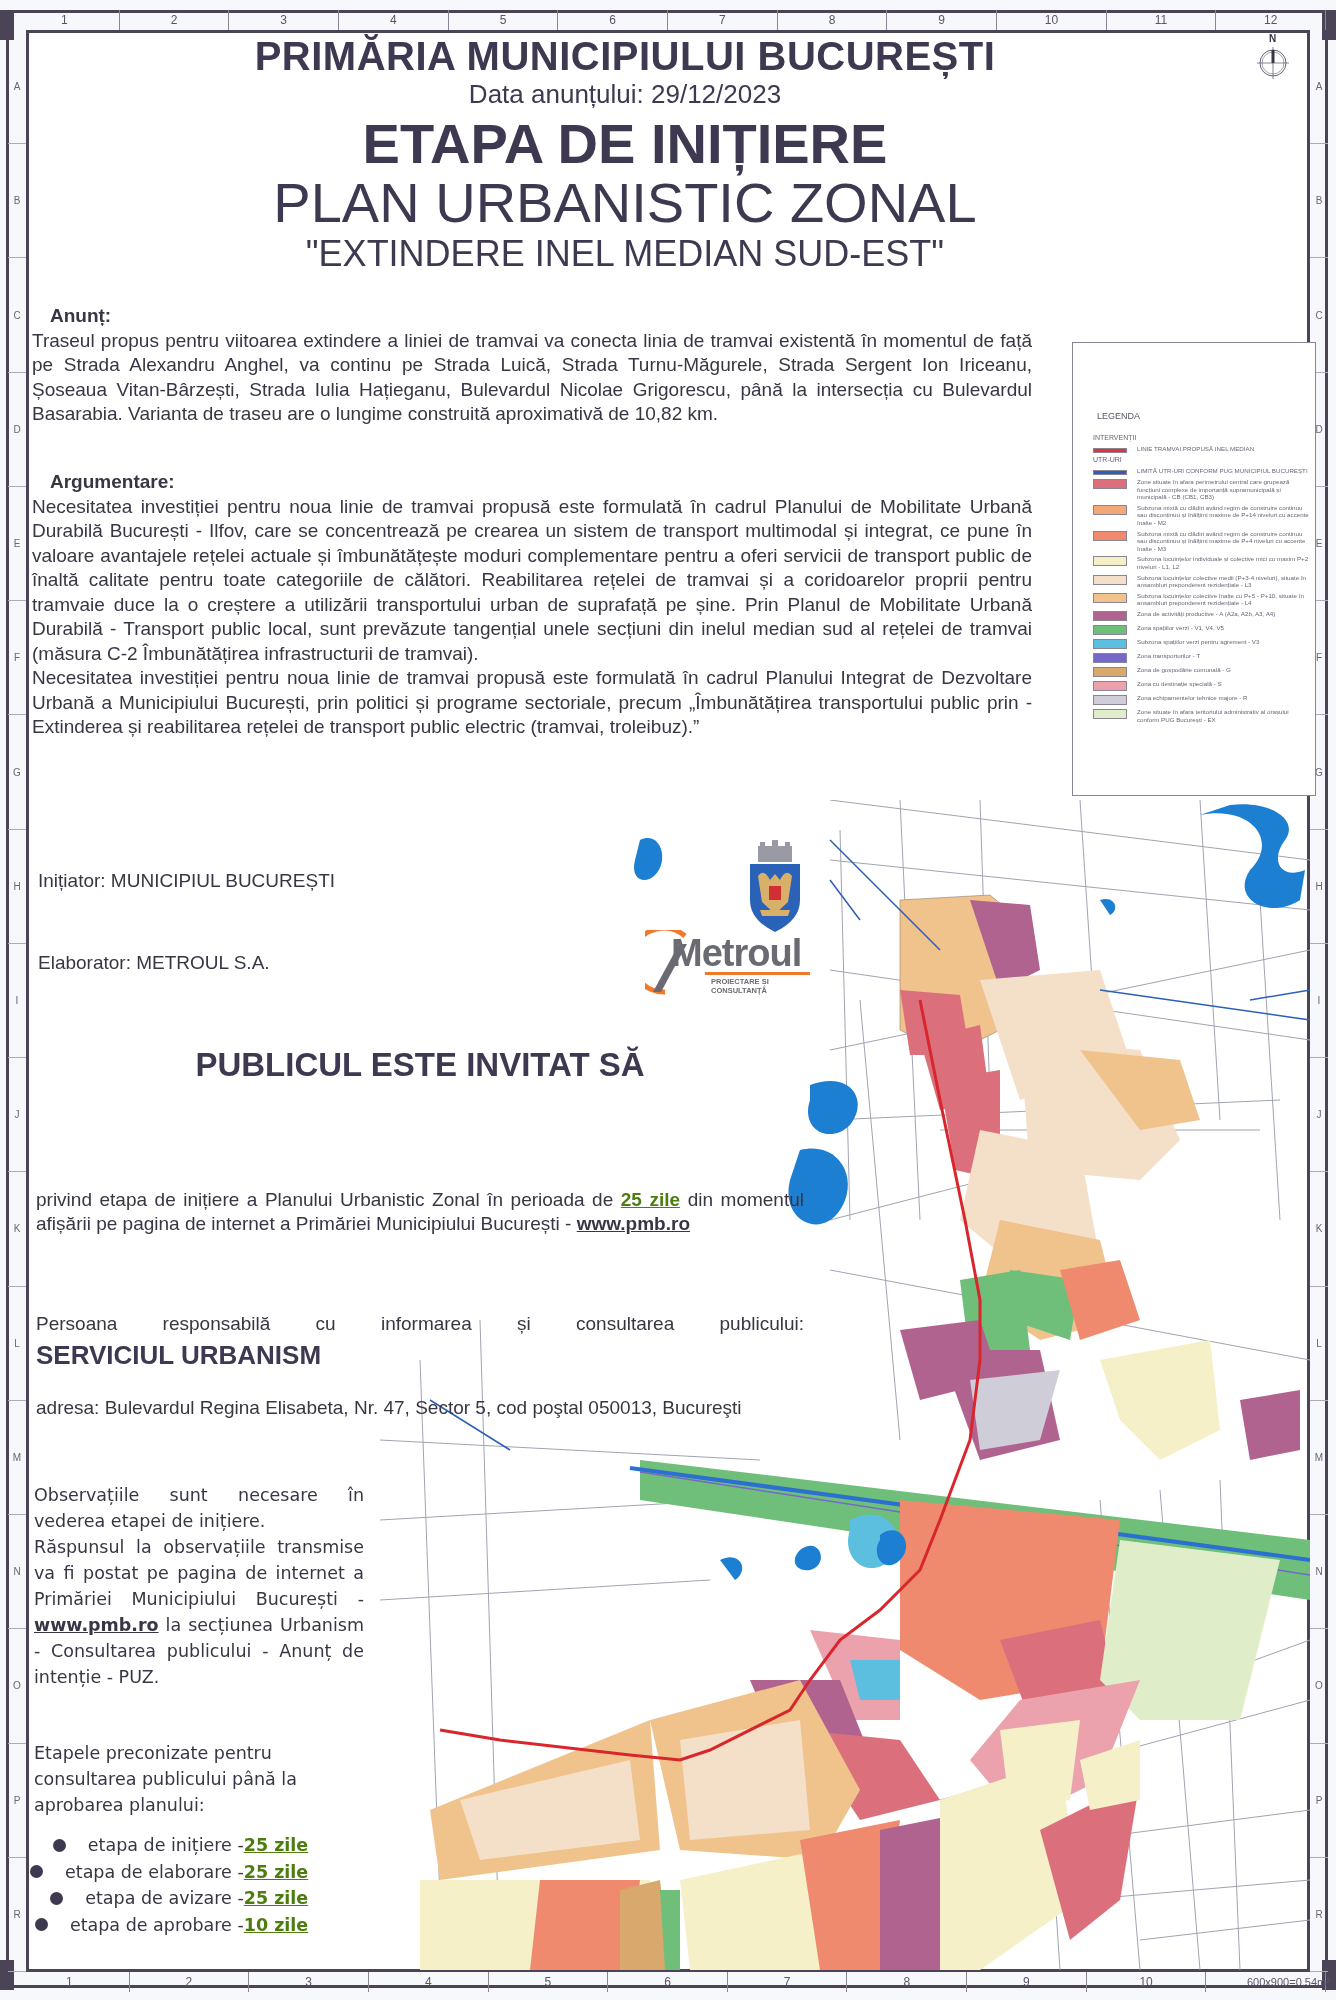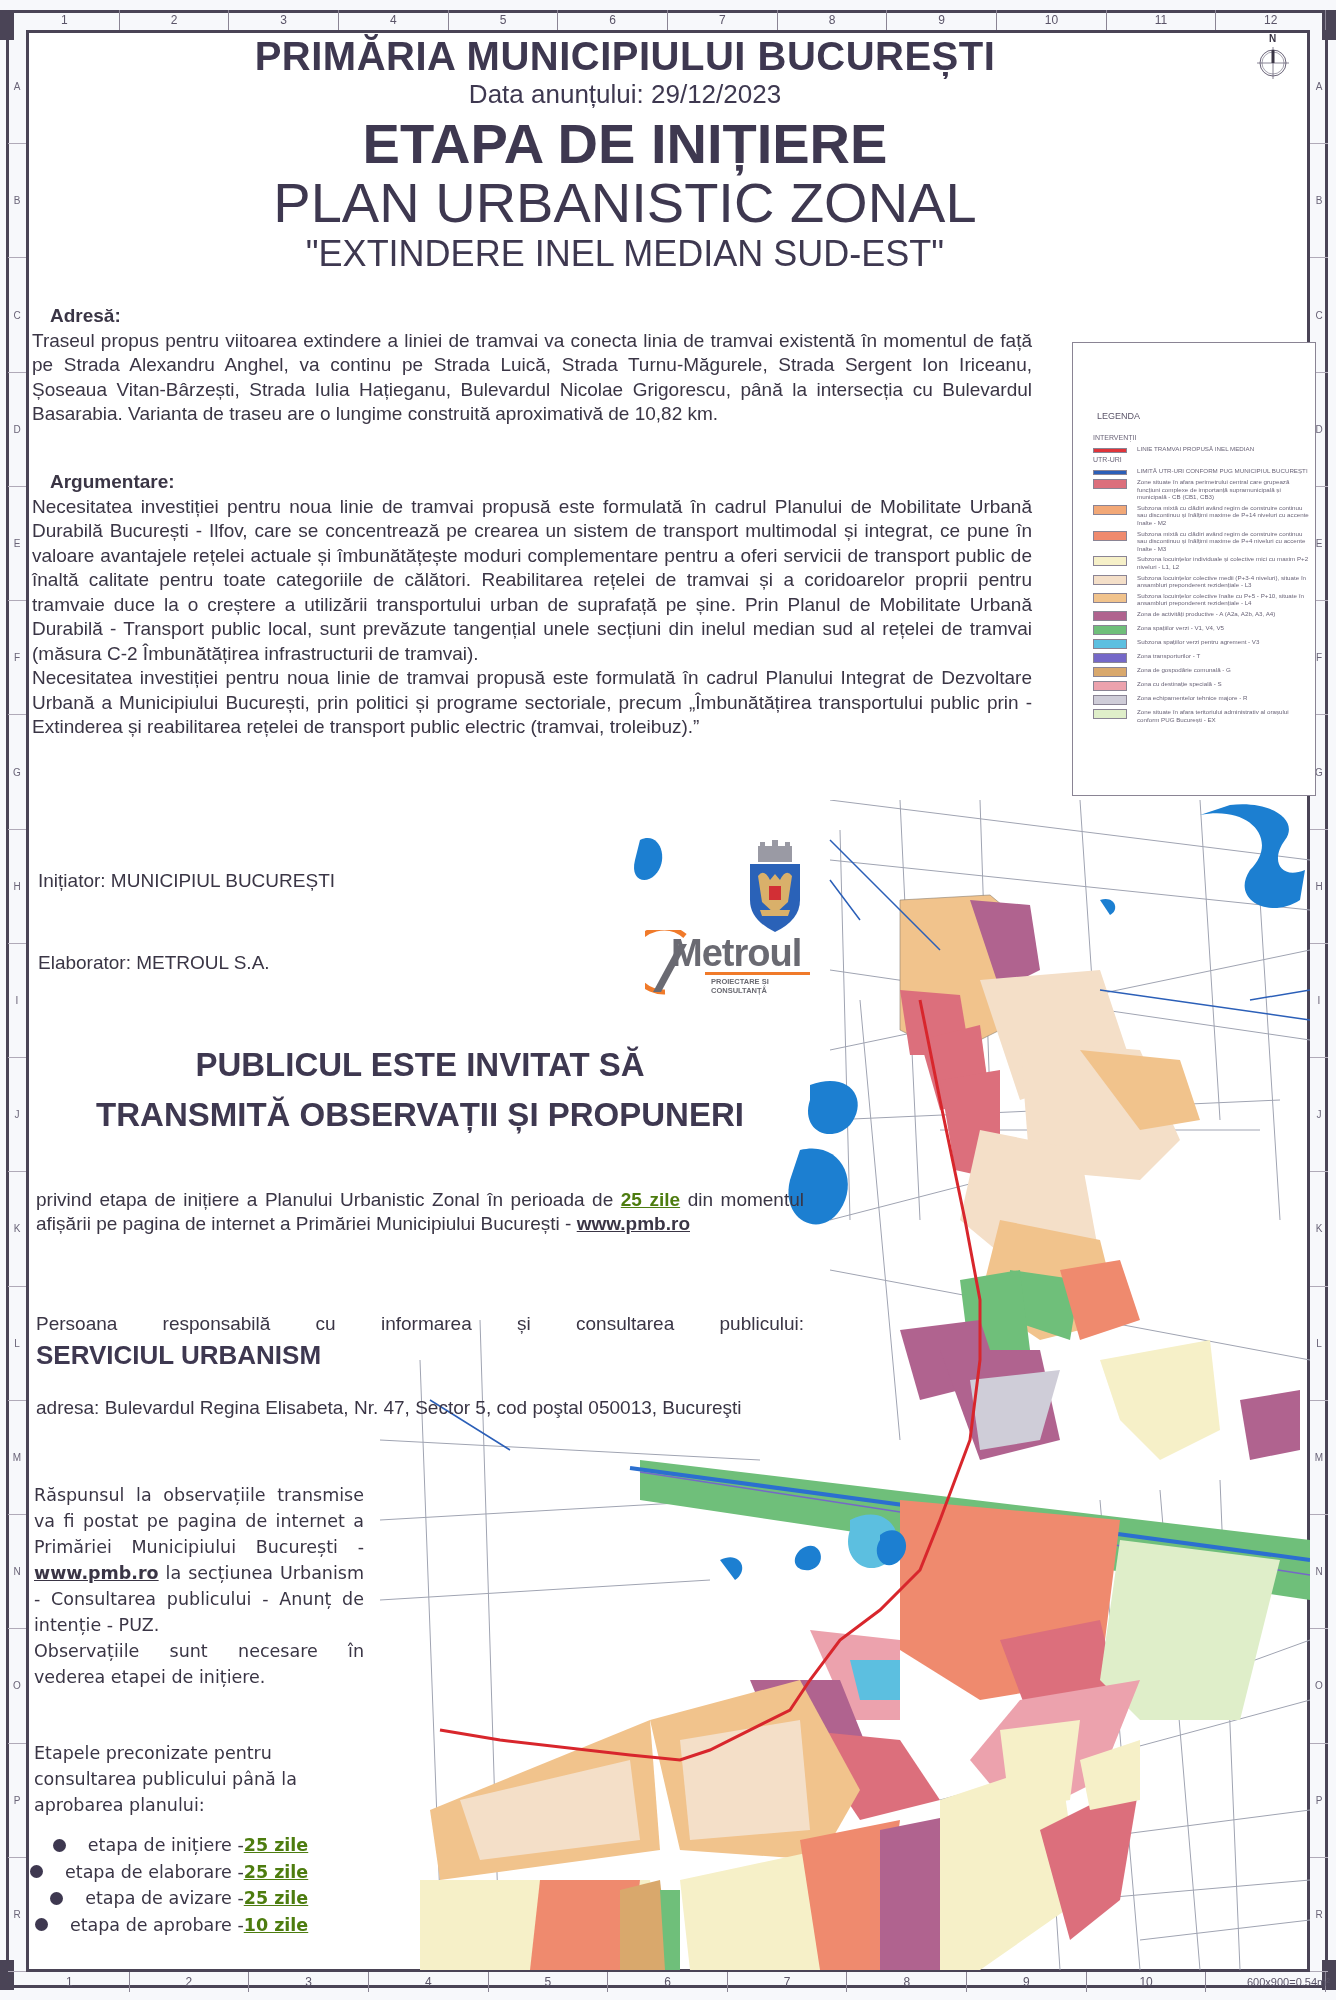--- a/index.html
+++ b/index.html
@@ -234,21 +234,21 @@
 
 <div class="header">
   <div class="h-primarie">PRIMĂRIA MUNICIPIULUI BUCUREȘTI</div>
   <div class="h-date">Data anunțului: 29/12/2023</div>
   <div class="h-etapa">ETAPA DE INIȚIERE</div>
   <div class="h-puz">PLAN URBANISTIC ZONAL</div>
   <div class="h-name">"EXTINDERE INEL MEDIAN SUD-EST"</div>
 </div>
 
 <div class="body-text" style="top:304px;">
-  <div class="section-label">Adresă:</div>
+  <div class="section-label">Anunț:</div>
   <div>Traseul propus pentru viitoarea extindere a liniei de tramvai va conecta linia de tramvai existentă în momentul de față pe Strada Alexandru Anghel, va continu pe Strada Luică, Strada Turnu-Măgurele, Strada Sergent Ion Iriceanu, Șoseaua Vitan-Bârzești, Strada Iulia Hațieganu, Bulevardul Nicolae Grigorescu, până la intersecția cu Bulevardul Basarabia. Varianta de traseu are o lungime construită aproximativă de 10,82 km.</div>
 </div>
 
 <div class="body-text" style="top:470px;">
   <div class="section-label">Argumentare:</div>
   <div>Necesitatea investiției pentru noua linie de tramvai propusă este formulată în cadrul Planului de Mobilitate Urbană Durabilă București - Ilfov, care se concentrează pe crearea un sistem de transport multimodal și integrat, ce pune în valoare avantajele rețelei actuale și îmbunătățește moduri complementare pentru a oferi servicii de transport public de înaltă calitate pentru toate categoriile de călători. Reabilitarea rețelei de tramvai și a coridoarelor proprii pentru tramvaie duce la o creștere a utilizării transportului urban de suprafață pe șine. Prin Planul de Mobilitate Urbană Durabilă - Transport public local, sunt prevăzute tangențial unele secțiuni din inelul median sud al rețelei de tramvai (măsura C-2 Îmbunătățirea infrastructurii de tramvai).</div>
   <div>Necesitatea investiției pentru noua linie de tramvai propusă este formulată în cadrul Planului Integrat de Dezvoltare Urbană a Municipiului București, prin politici și programe sectoriale, precum „Îmbunătățirea transportului public prin - Extinderea și reabilitarea rețelei de transport public electric (tramvai, troleibuz).”</div>
 </div>
 
 <div class="legend">
@@ -344,34 +344,33 @@
     <path d="M40 6 A32 32 0 1 0 20 62" stroke="#f07a2a" stroke-width="5" fill="none"></path>
     <path d="M8 62 L34 14 L42 14 L16 62 Z" fill="#6a6a72"></path>
     <rect x="60" y="42" width="105" height="3" fill="#f07a2a"></rect>
   </svg>
   <div style="position:absolute;left:26px;top:2px;font-size:38px;font-weight:bold;color:#6a6a72;letter-spacing:-1px;">Metroul</div>
   <div style="position:absolute;left:66px;top:47px;font-size:7.5px;font-weight:bold;color:#6a6a72;">PROIECTARE ȘI CONSULTANȚĂ</div>
 </div>
 
 <div class="invite">
   <div>PUBLICUL ESTE INVITAT SĂ</div>
-  <div>TRANSMITĂ OBSERVAȚII ȘI PROPUNERI</div>
 </div>
 
 <div class="privind">
   <span>privind etapa de inițiere a Planului Urbanistic Zonal în perioada de </span><b class="dark">25 zile</b><span> din momentul afișării pe pagina de internet a Primăriei Municipiului București - </span><a class="link">www.pmb.ro</a>
 </div>
 
 <div class="persoana">Persoana responsabilă cu informarea și consultarea publicului:</div>
 <div class="serviciu">SERVICIUL URBANISM</div>
 <div class="adresa">adresa: Bulevardul Regina Elisabeta, Nr. 47, Sector 5, cod poştal 050013, Bucureşti</div>
 
 <div class="obs">
+  <div>Observațiile sunt necesare în vederea etapei de inițiere.</div>
   <div><span>Răspunsul la observațiile transmise va fi postat pe pagina de internet a Primăriei Municipiului București - </span><a class="link">www.pmb.ro</a><span> la secțiunea Urbanism - Consultarea publicului - Anunț de intenție - PUZ.</span></div>
-  <div>Observațiile sunt necesare în vederea etapei de inițiere.</div>
 </div>
 
 <div class="etape-intro">Etapele preconizate pentru consultarea publicului până la aprobarea planului:</div>
 <ul class="etape-list">
   <li>
       <span class="bullet"></span>
       <span>etapa de inițiere - </span>
       <b class="dark">25 zile</b>
     </li>
   <li>

